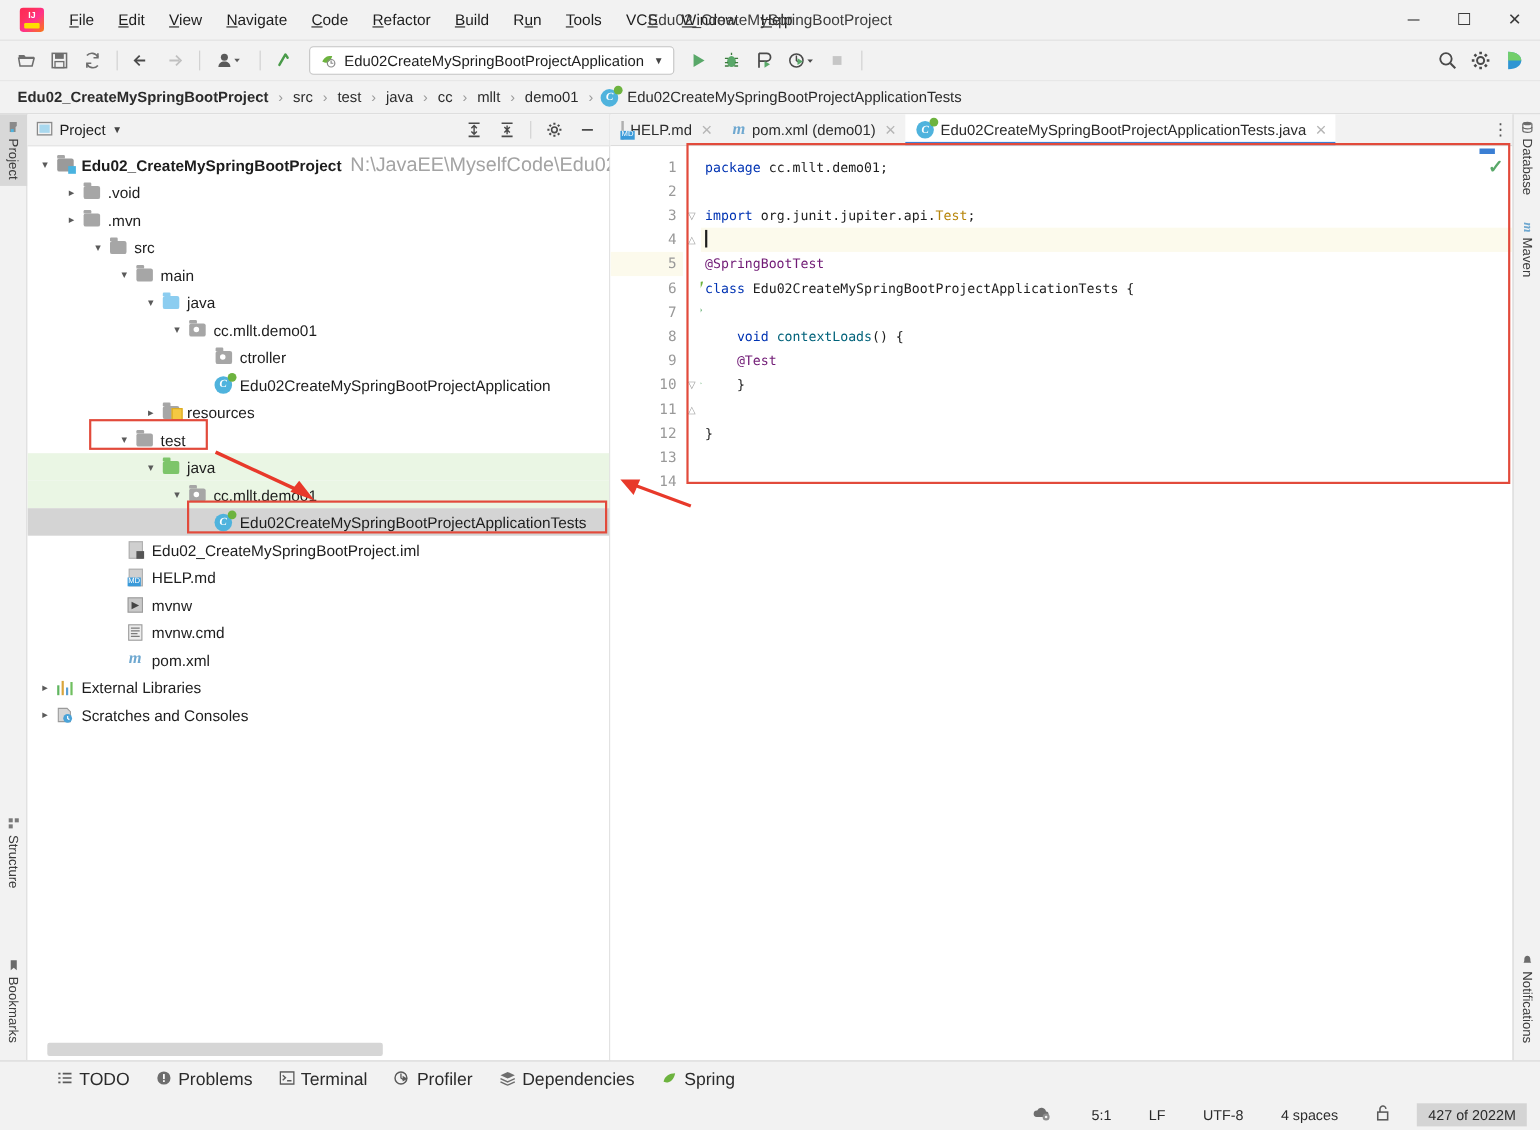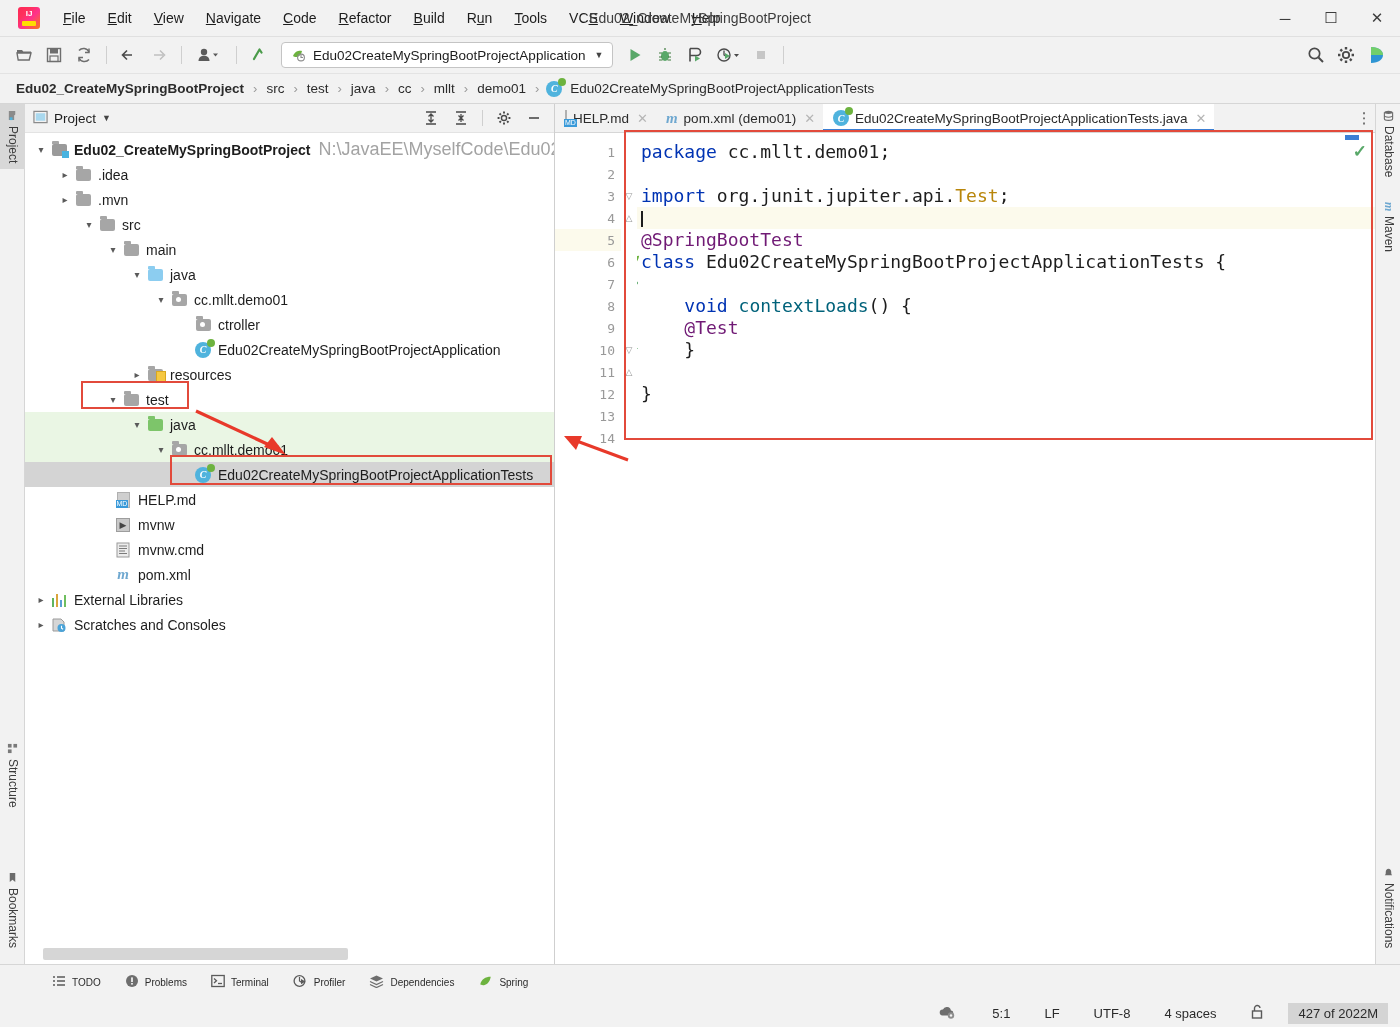--- a/index.html
+++ b/index.html
@@ -134,36 +134,36 @@
   .gutter{ width:66px; flex:none; background:#fff; padding-top:8px; position:relative;}
   .gline{ height:22px; display:flex;align-items:center; justify-content:flex-end;
      font-family:"DejaVu Sans Mono", monospace; font-size:13px; color:#999;
      padding-right:6px; position:relative;}
   .gline.cur{ background:#fcfaec; }
   .gmark{ position:absolute; right:-22px; width:20px; text-align:center; }
   .foldcol{ width:16px;flex:none; padding-top:8px;background:#fff; position:relative;}
   .foldrow{height:22px;display:flex;align-items:center;justify-content:center;color:#999;font-size:9px;}
   .codewrap{ flex:1; position:relative; padding-top:8px; min-width:0; overflow:hidden;}
   .cline{ height:22px; line-height:22px; font-family:"DejaVu Sans Mono", monospace;
-     font-size:18px; white-space:pre; color:#1d1d1d; padding-left:4px;}
+     font-size:12px; white-space:pre; color:#1d1d1d; padding-left:4px;}
   .cline.cur{ background:#fcfaec; }
   .kw{color:#0033b3;} .ann{color:#701a75;} .typ{color:#b8860b;} .fn{color:#00627a;}
   .caret{display:inline-block;width:1.5px;height:16px;background:#1d1d1d;vertical-align:-3px;}
   .editor-marks{position:absolute;right:8px;top:8px;}
   .check{color:#59a869;font-size:17px;font-weight:bold;}
   .vscroll-top{position:absolute;right:16px;top:2px;width:14px;height:5px;background:#3b7fd4;}
 
   
   .redbox{ position:absolute; border:2px solid #e24a3b; pointer-events:none; z-index:50;}
   .arrow-svg{ position:absolute; z-index:51; pointer-events:none;}
 
   
   .bottombar{ position:absolute;left:0;right:0;bottom:28px;height:35px;background:#f2f2f2;
      border-top:1px solid #d6d6d6; display:flex;align-items:center;padding-left:40px;gap:0px;}
-  .bb-item{ display:flex;align-items:center;gap:6px;padding:4px 12px;font-size:10px;color:#2b2b2b;
+  .bb-item{ display:flex;align-items:center;gap:6px;padding:4px 12px;font-size:16px;color:#2b2b2b;
      border-radius:3px;}
   .statusbar{ position:absolute;left:0;right:0;bottom:0;height:28px;background:#f2f2f2;
      display:flex;align-items:center;font-size:13px;color:#2b2b2b;}
   .sb-right{ margin-left:auto; display:flex;align-items:center;gap:14px; padding-right:12px;}
   .sb-item{ padding:3px 10px;border-radius:3px;}
   .sb-mem{ background:#d4d4d4; padding:3px 10px;}
   .bottom-left-strip{position:absolute;left:0;bottom:28px;width:25px;height:35px;background:#f2f2f2;}
 </style>
 </head>
 <body>
@@ -402,21 +402,21 @@
           </span>
         <span class="lbl" style="font-weight:bold">Edu02_CreateMySpringBootProject</span>
         <span class="sub">N:\JavaEE\MyselfCode\Edu02_Cr</span>
       </div>
 
       <div class="trow" style="padding-left:32px">
         <span class="arrow">▸</span>
         <span class="ficon">
             <span class="folder"></span>
           </span>
-        <span class="lbl">.idea</span>
+        <span class="lbl">.void</span>
       </div>
 
       <div class="trow" style="padding-left:32px">
         <span class="arrow">▸</span>
         <span class="ficon">
             <span class="folder"></span>
           </span>
         <span class="lbl">.mvn</span>
       </div>
 
@@ -499,20 +499,26 @@
       </div>
 
       <div class="trow sel" style="padding-left:168px">
         <span class="ficon">
             <span class="cls-icon">C<span class="spring"></span></span>
           </span>
         <span class="lbl">Edu02CreateMySpringBootProjectApplicationTests</span>
       </div>
 
 
+      <div class="trow" style="padding-left:88px">
+        <span class="ficon">
+            <span class="file-gen iml"></span>
+          </span>
+        <span class="lbl">Edu02_CreateMySpringBootProject.iml</span>
+      </div>
 
       <div class="trow" style="padding-left:88px">
         <span class="ficon">
             <span class="file-gen md"></span>
           </span>
         <span class="lbl">HELP.md</span>
       </div>
 
       <div class="trow" style="padding-left:88px">
         <span class="ficon">

